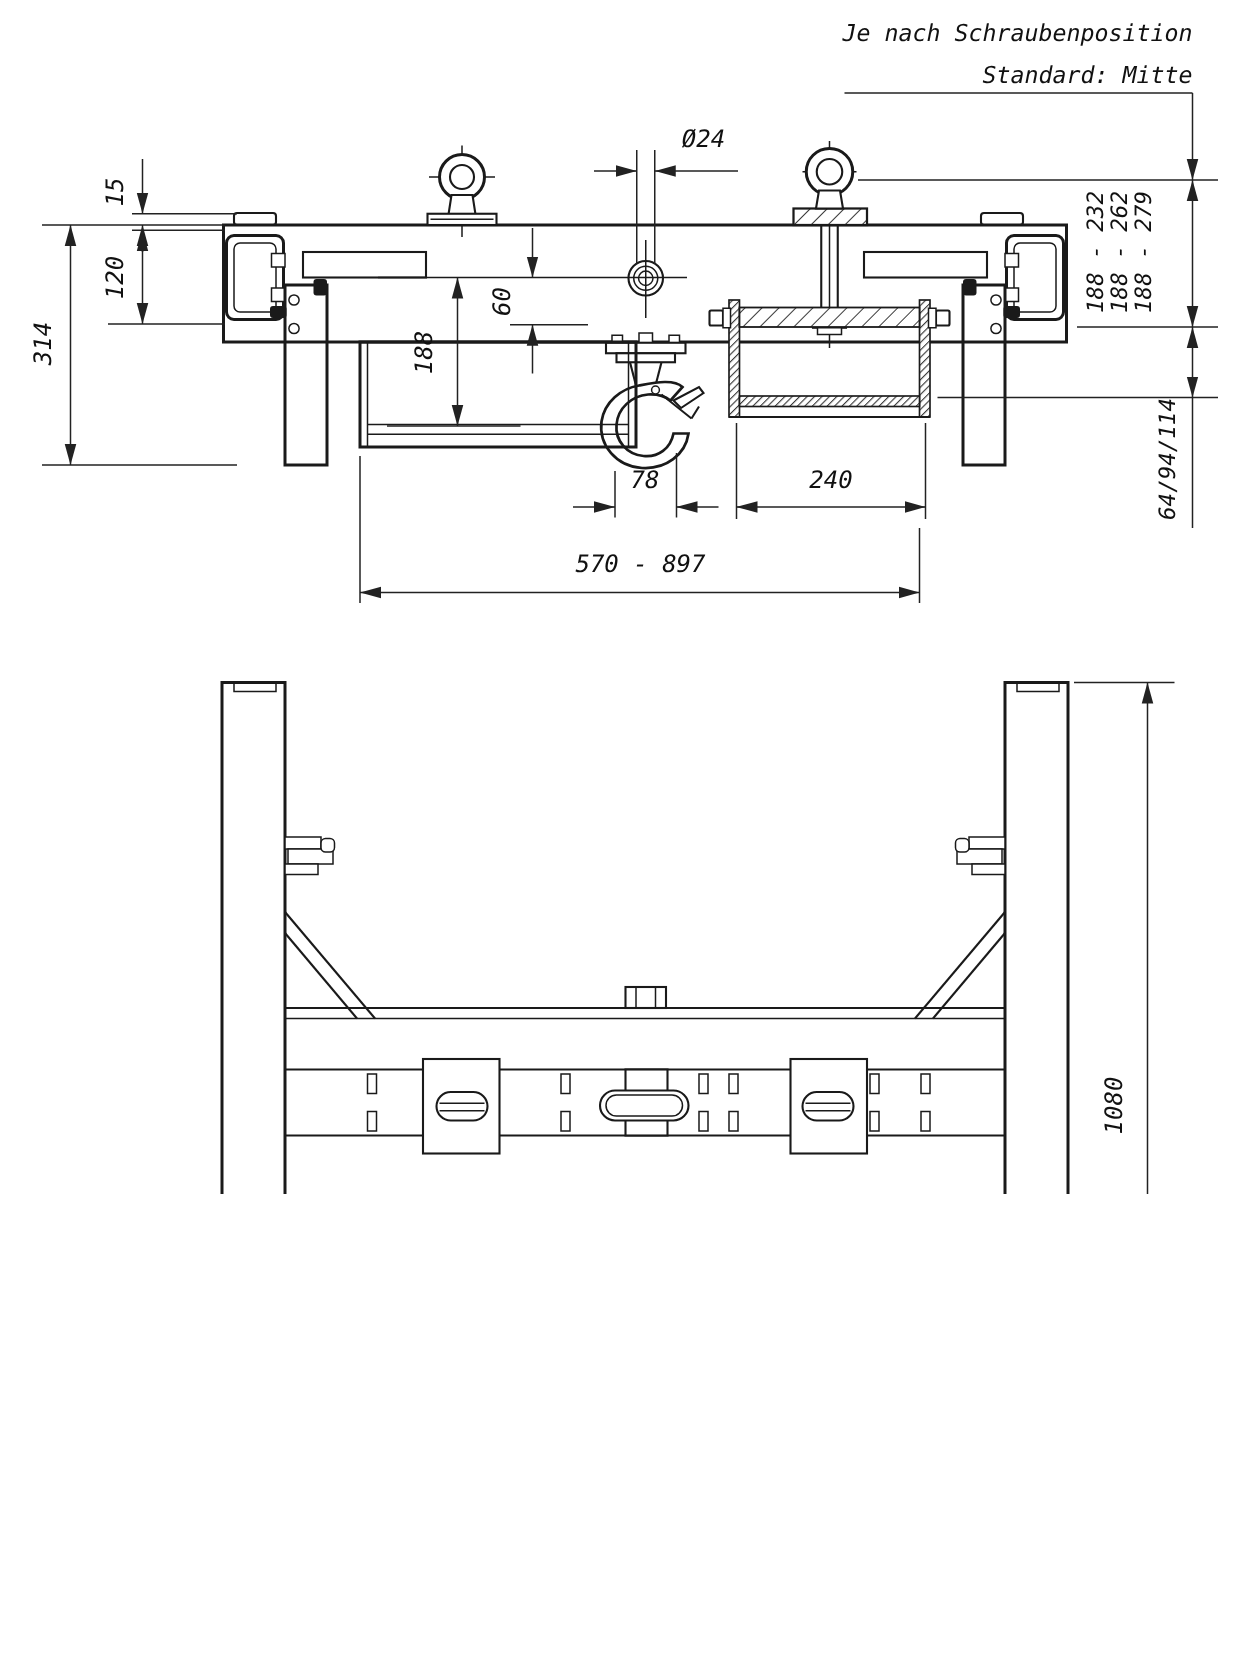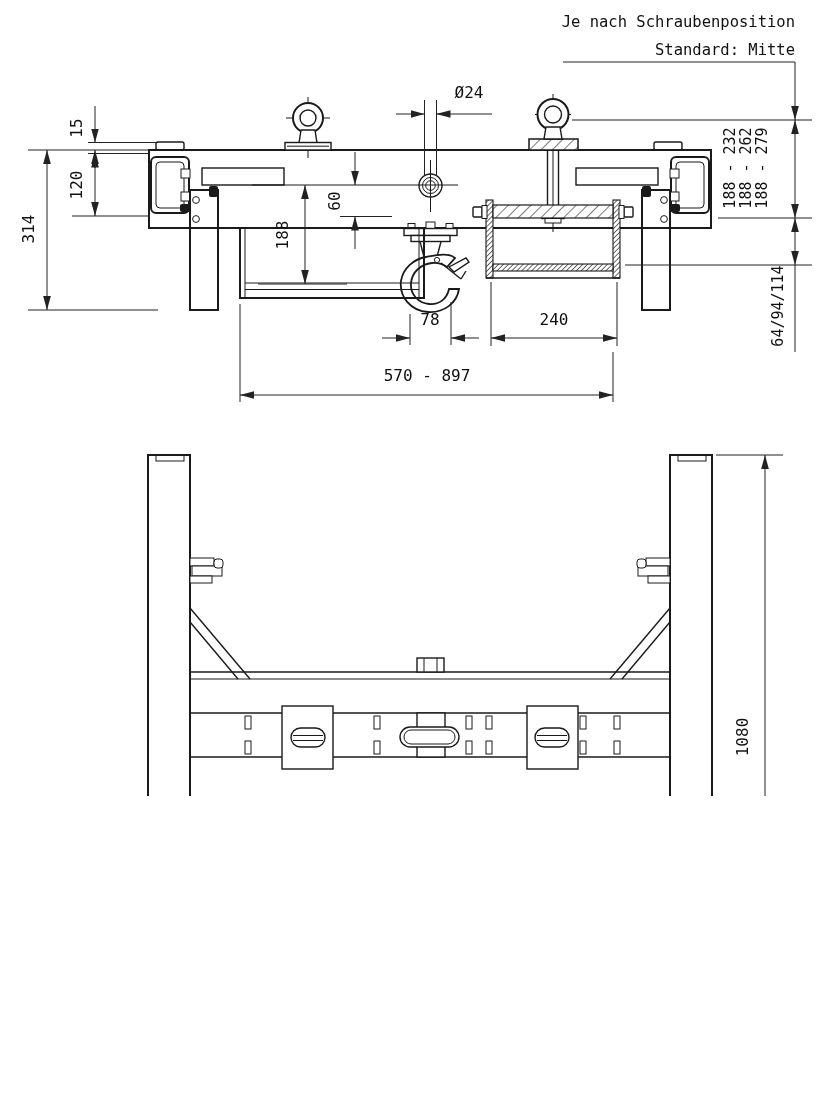--- a/index.html
+++ b/index.html
@@ -1,16 +1,16 @@
 <!DOCTYPE html>
 <html><head>
 <meta charset="utf-8">
 <style>
   html,body{margin:0;padding:0;background:#fff;}
-  #stage{width:832px;height:796px;background:#fde047;position:relative;font-family:"DejaVu Sans Mono",monospace;}
+  #stage{width:832px;height:796px;background:#fde047;position:relative;font-family:"DejaVu Sans Mono",monospace;font-style:italic;}
   svg{display:block;}
   .ol{fill:none;stroke:#1a1a1a;stroke-width:2;}
   .ml{fill:none;stroke:#1a1a1a;stroke-width:1.4;}
   .tl{fill:none;stroke:#1a1a1a;stroke-width:1;}
   .dl{fill:none;stroke:#222;stroke-width:1;}
   .fwht{fill:#fff;}
   .fdk{fill:#1a1a1a;stroke:none;}
   text{fill:#111;font-family:"DejaVu Sans Mono",monospace;font-size:16px;}
   text.note{font-size:15.5px;}
   text.sm{font-size:15px;}

